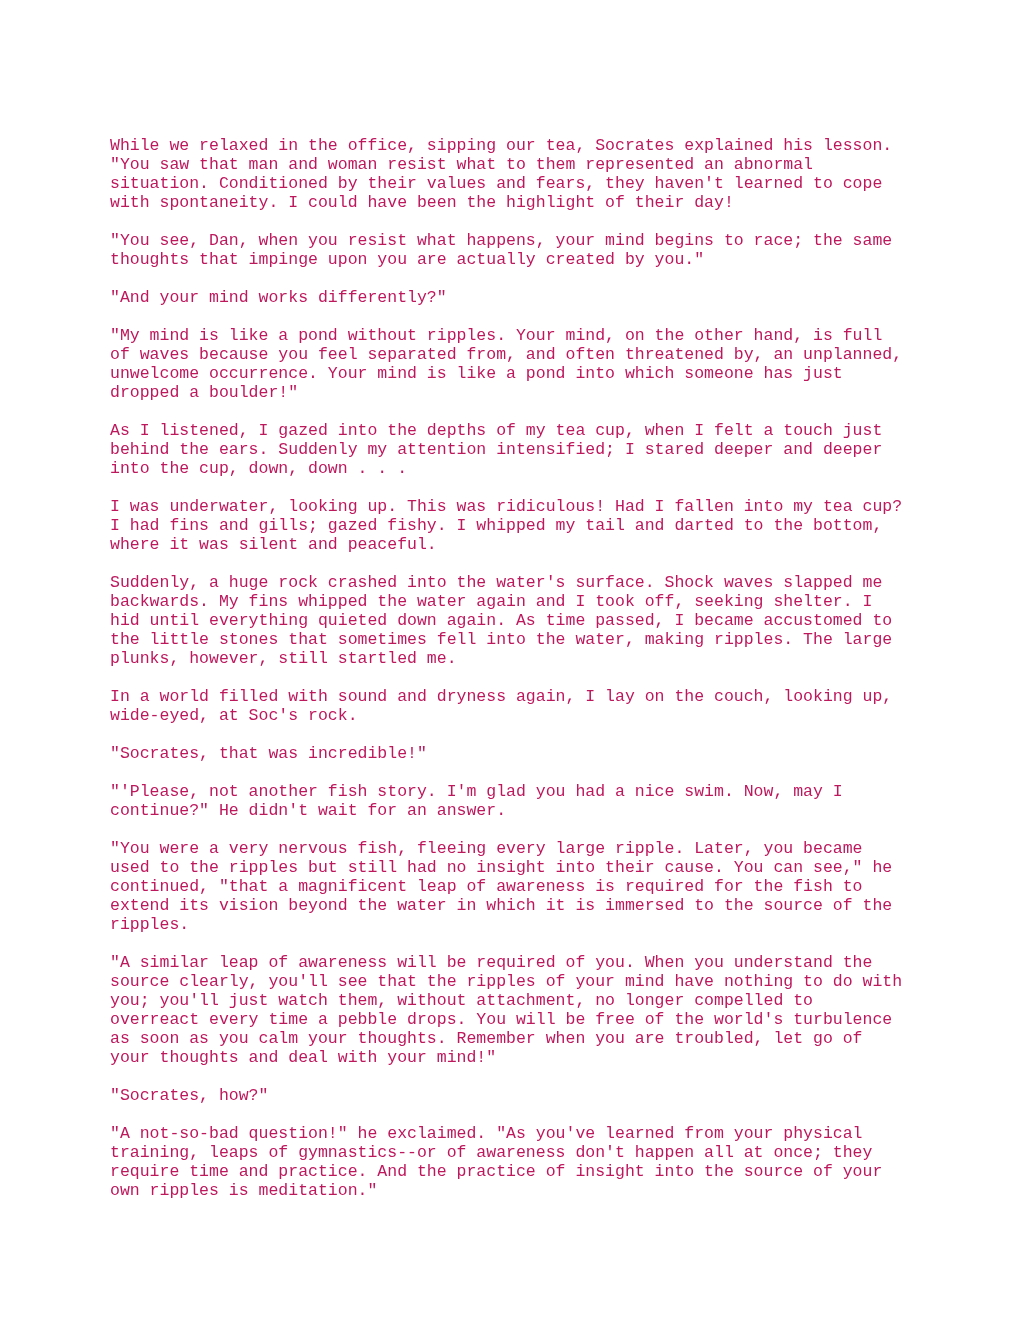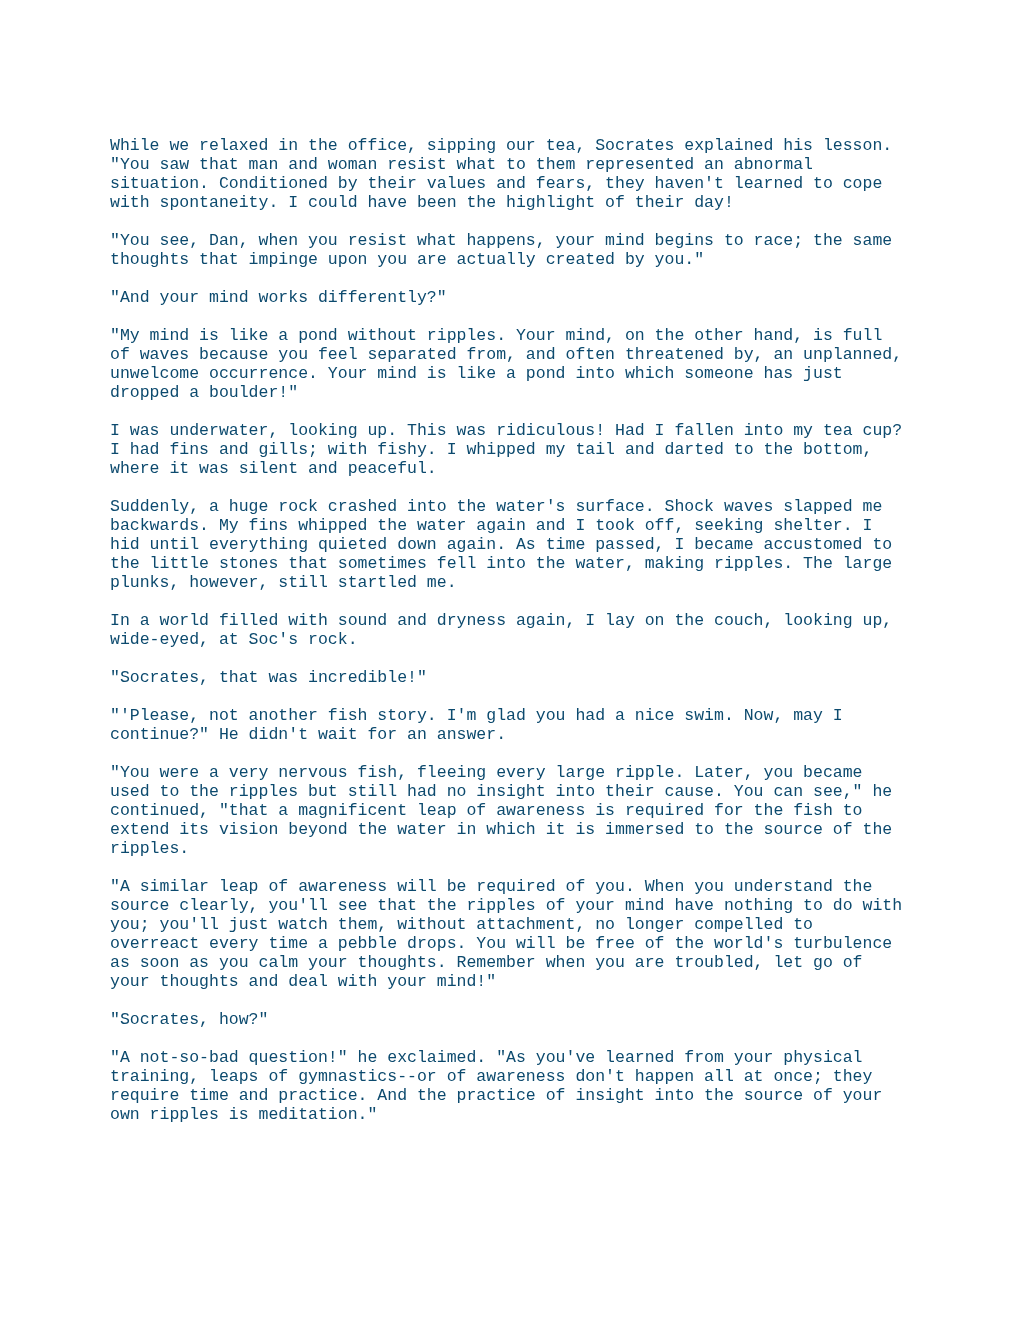--- a/index.html
+++ b/index.html
@@ -38,34 +38,37 @@
     letter-spacing: 0;
   }
   .para:last-child {
     margin-bottom: 0;
   }
 </style>
 </head>
 <body style="background: rgb(255, 255, 255);">
 
 <main class="page">
-  <div class="text-block" id="text-block" style="color: #0c4a6e;">
+  <div class="text-block" id="text-block" style="color: #be185d;">
       <p class="para">While we relaxed in the office, sipping our tea, Socrates explained his lesson.
 "You saw that man and woman resist what to them represented an abnormal
 situation. Conditioned by their values and fears, they haven't learned to cope
 with spontaneity. I could have been the highlight of their day!</p>
       <p class="para">"You see, Dan, when you resist what happens, your mind begins to race; the same
 thoughts that impinge upon you are actually created by you."</p>
       <p class="para">"And your mind works differently?"</p>
       <p class="para">"My mind is like a pond without ripples. Your mind, on the other hand, is full
 of waves because you feel separated from, and often threatened by, an unplanned,
 unwelcome occurrence. Your mind is like a pond into which someone has just
 dropped a boulder!"</p>
+      <p class="para">As I listened, I gazed into the depths of my tea cup, when I felt a touch just
+behind the ears. Suddenly my attention intensified; I stared deeper and deeper
+into the cup, down, down . . .</p>
       <p class="para">I was underwater, looking up. This was ridiculous! Had I fallen into my tea cup?
-I had fins and gills; with fishy. I whipped my tail and darted to the bottom,
+I had fins and gills; gazed fishy. I whipped my tail and darted to the bottom,
 where it was silent and peaceful.</p>
       <p class="para">Suddenly, a huge rock crashed into the water's surface. Shock waves slapped me
 backwards. My fins whipped the water again and I took off, seeking shelter. I
 hid until everything quieted down again. As time passed, I became accustomed to
 the little stones that sometimes fell into the water, making ripples. The large
 plunks, however, still startled me.</p>
       <p class="para">In a world filled with sound and dryness again, I lay on the couch, looking up,
 wide-eyed, at Soc's rock.</p>
       <p class="para">"Socrates, that was incredible!"</p>
       <p class="para">"'Please, not another fish story. I'm glad you had a nice swim. Now, may I

